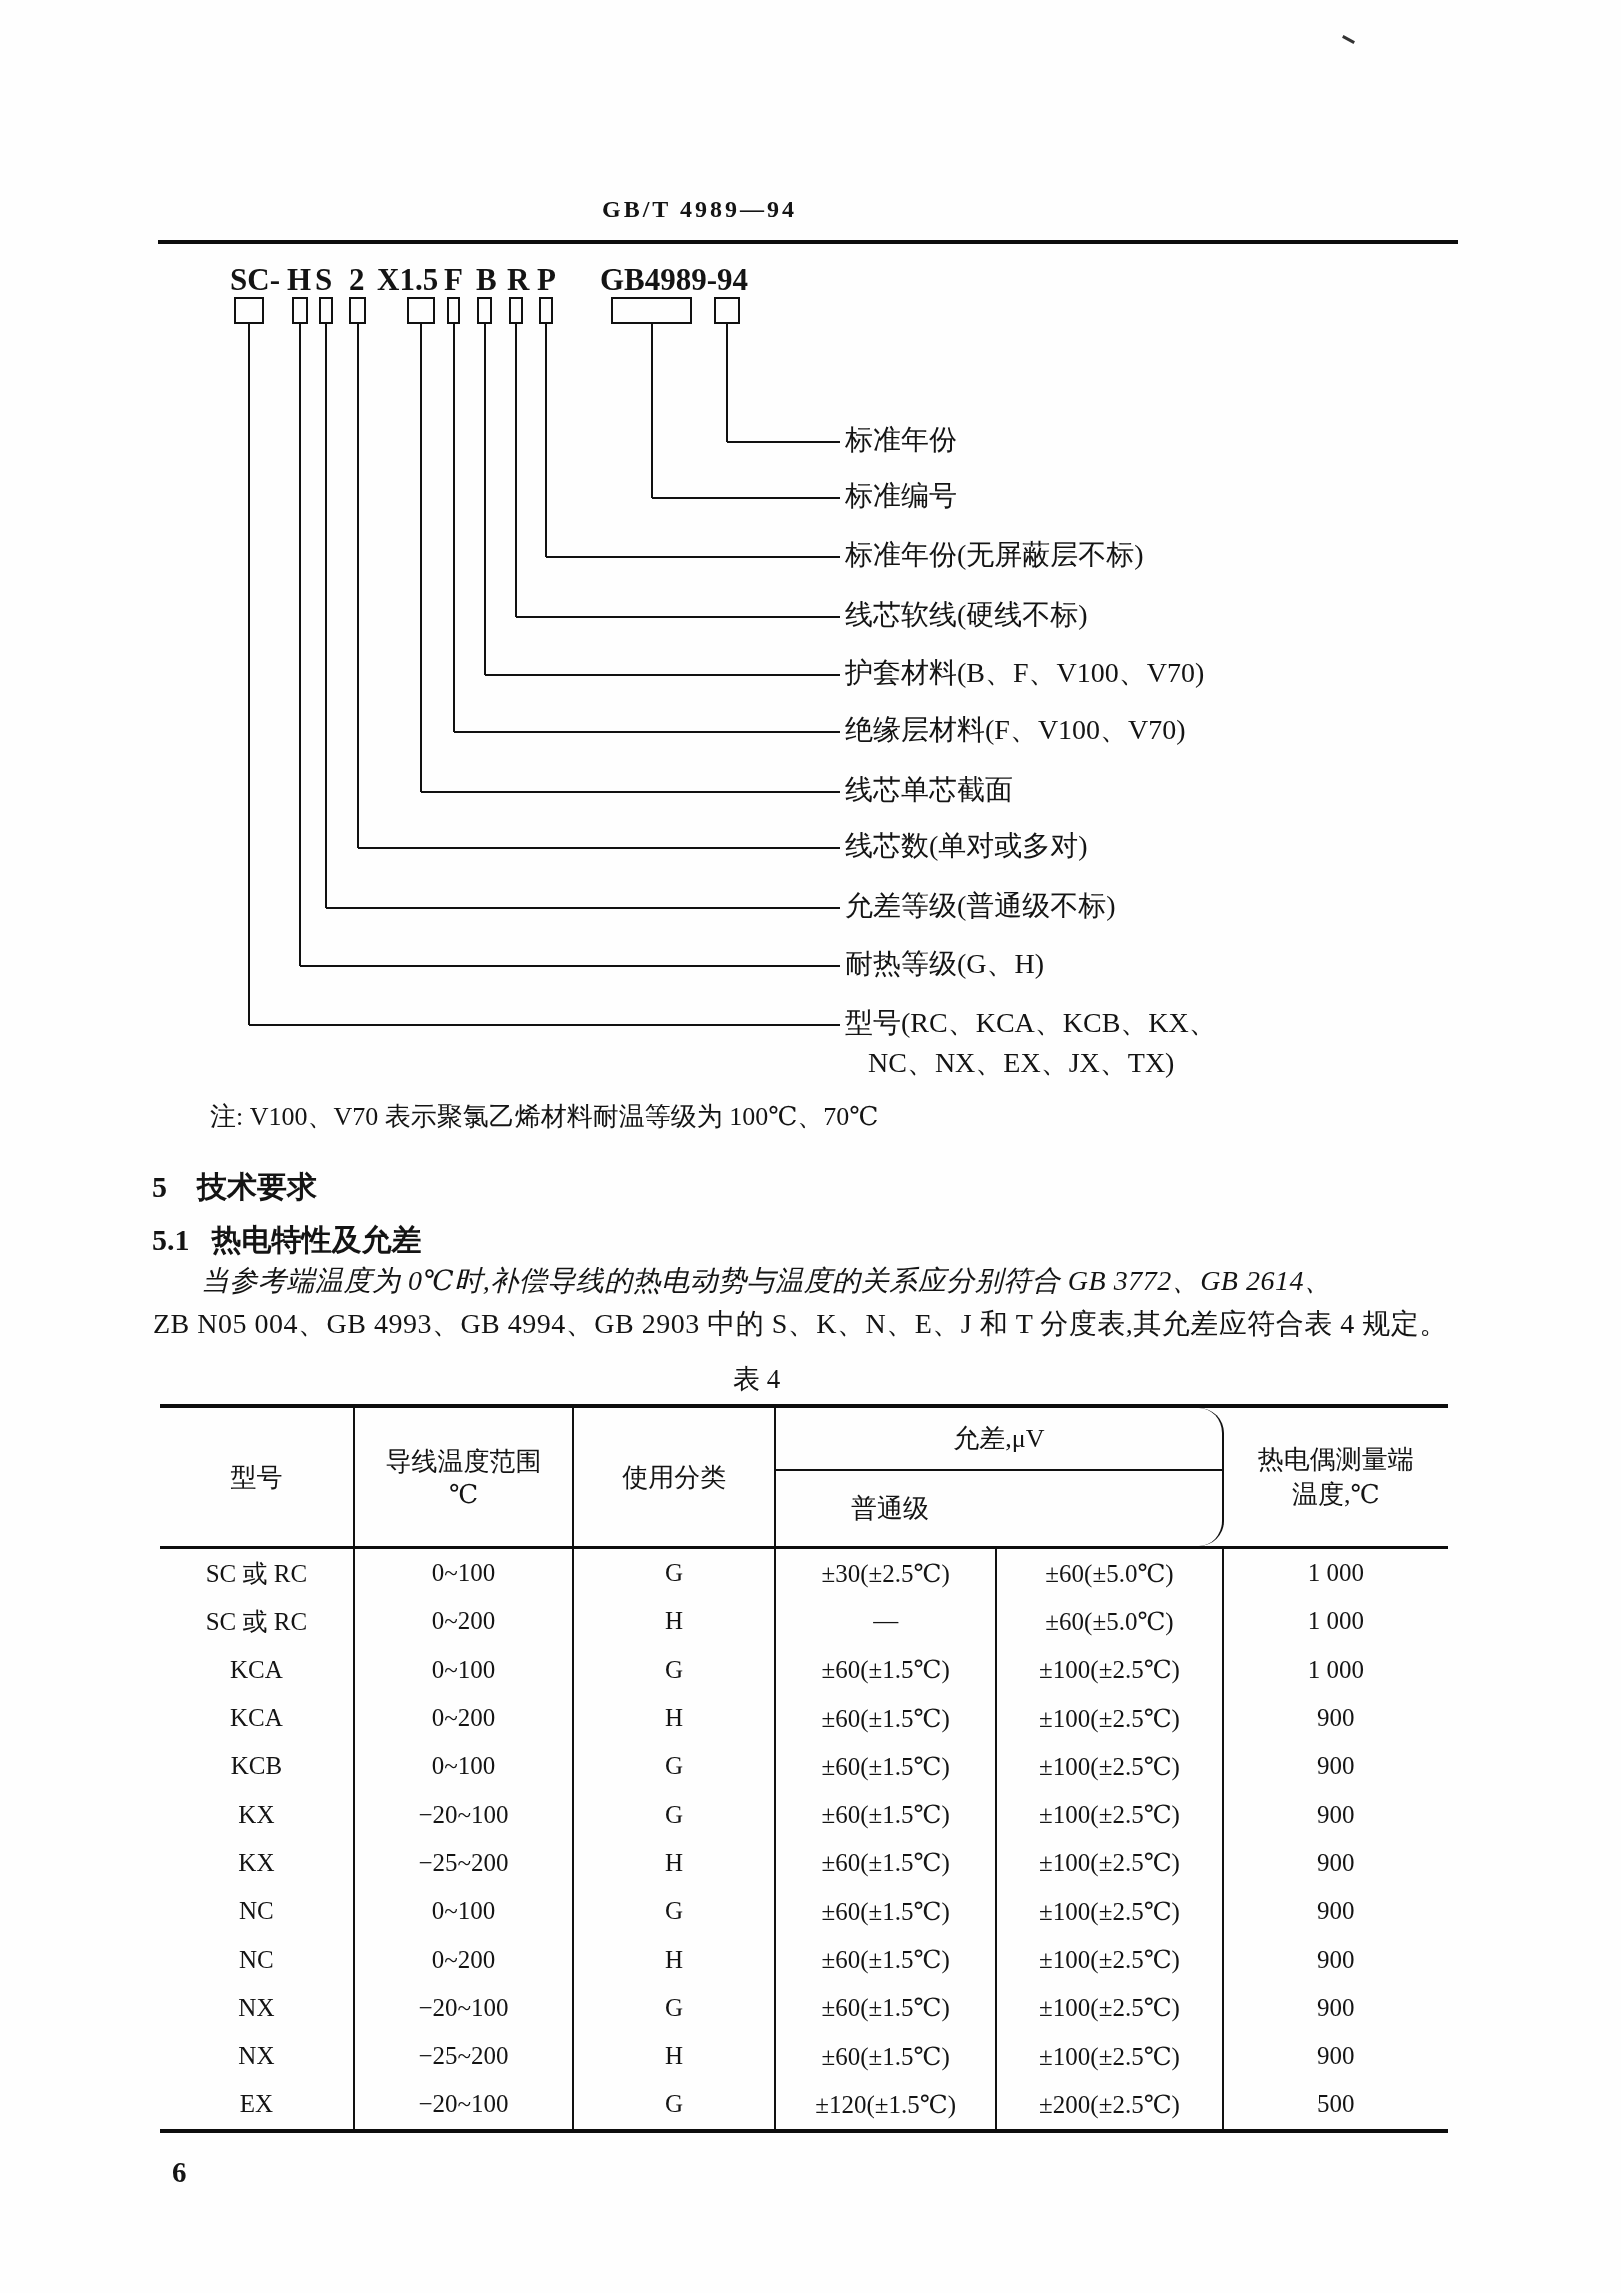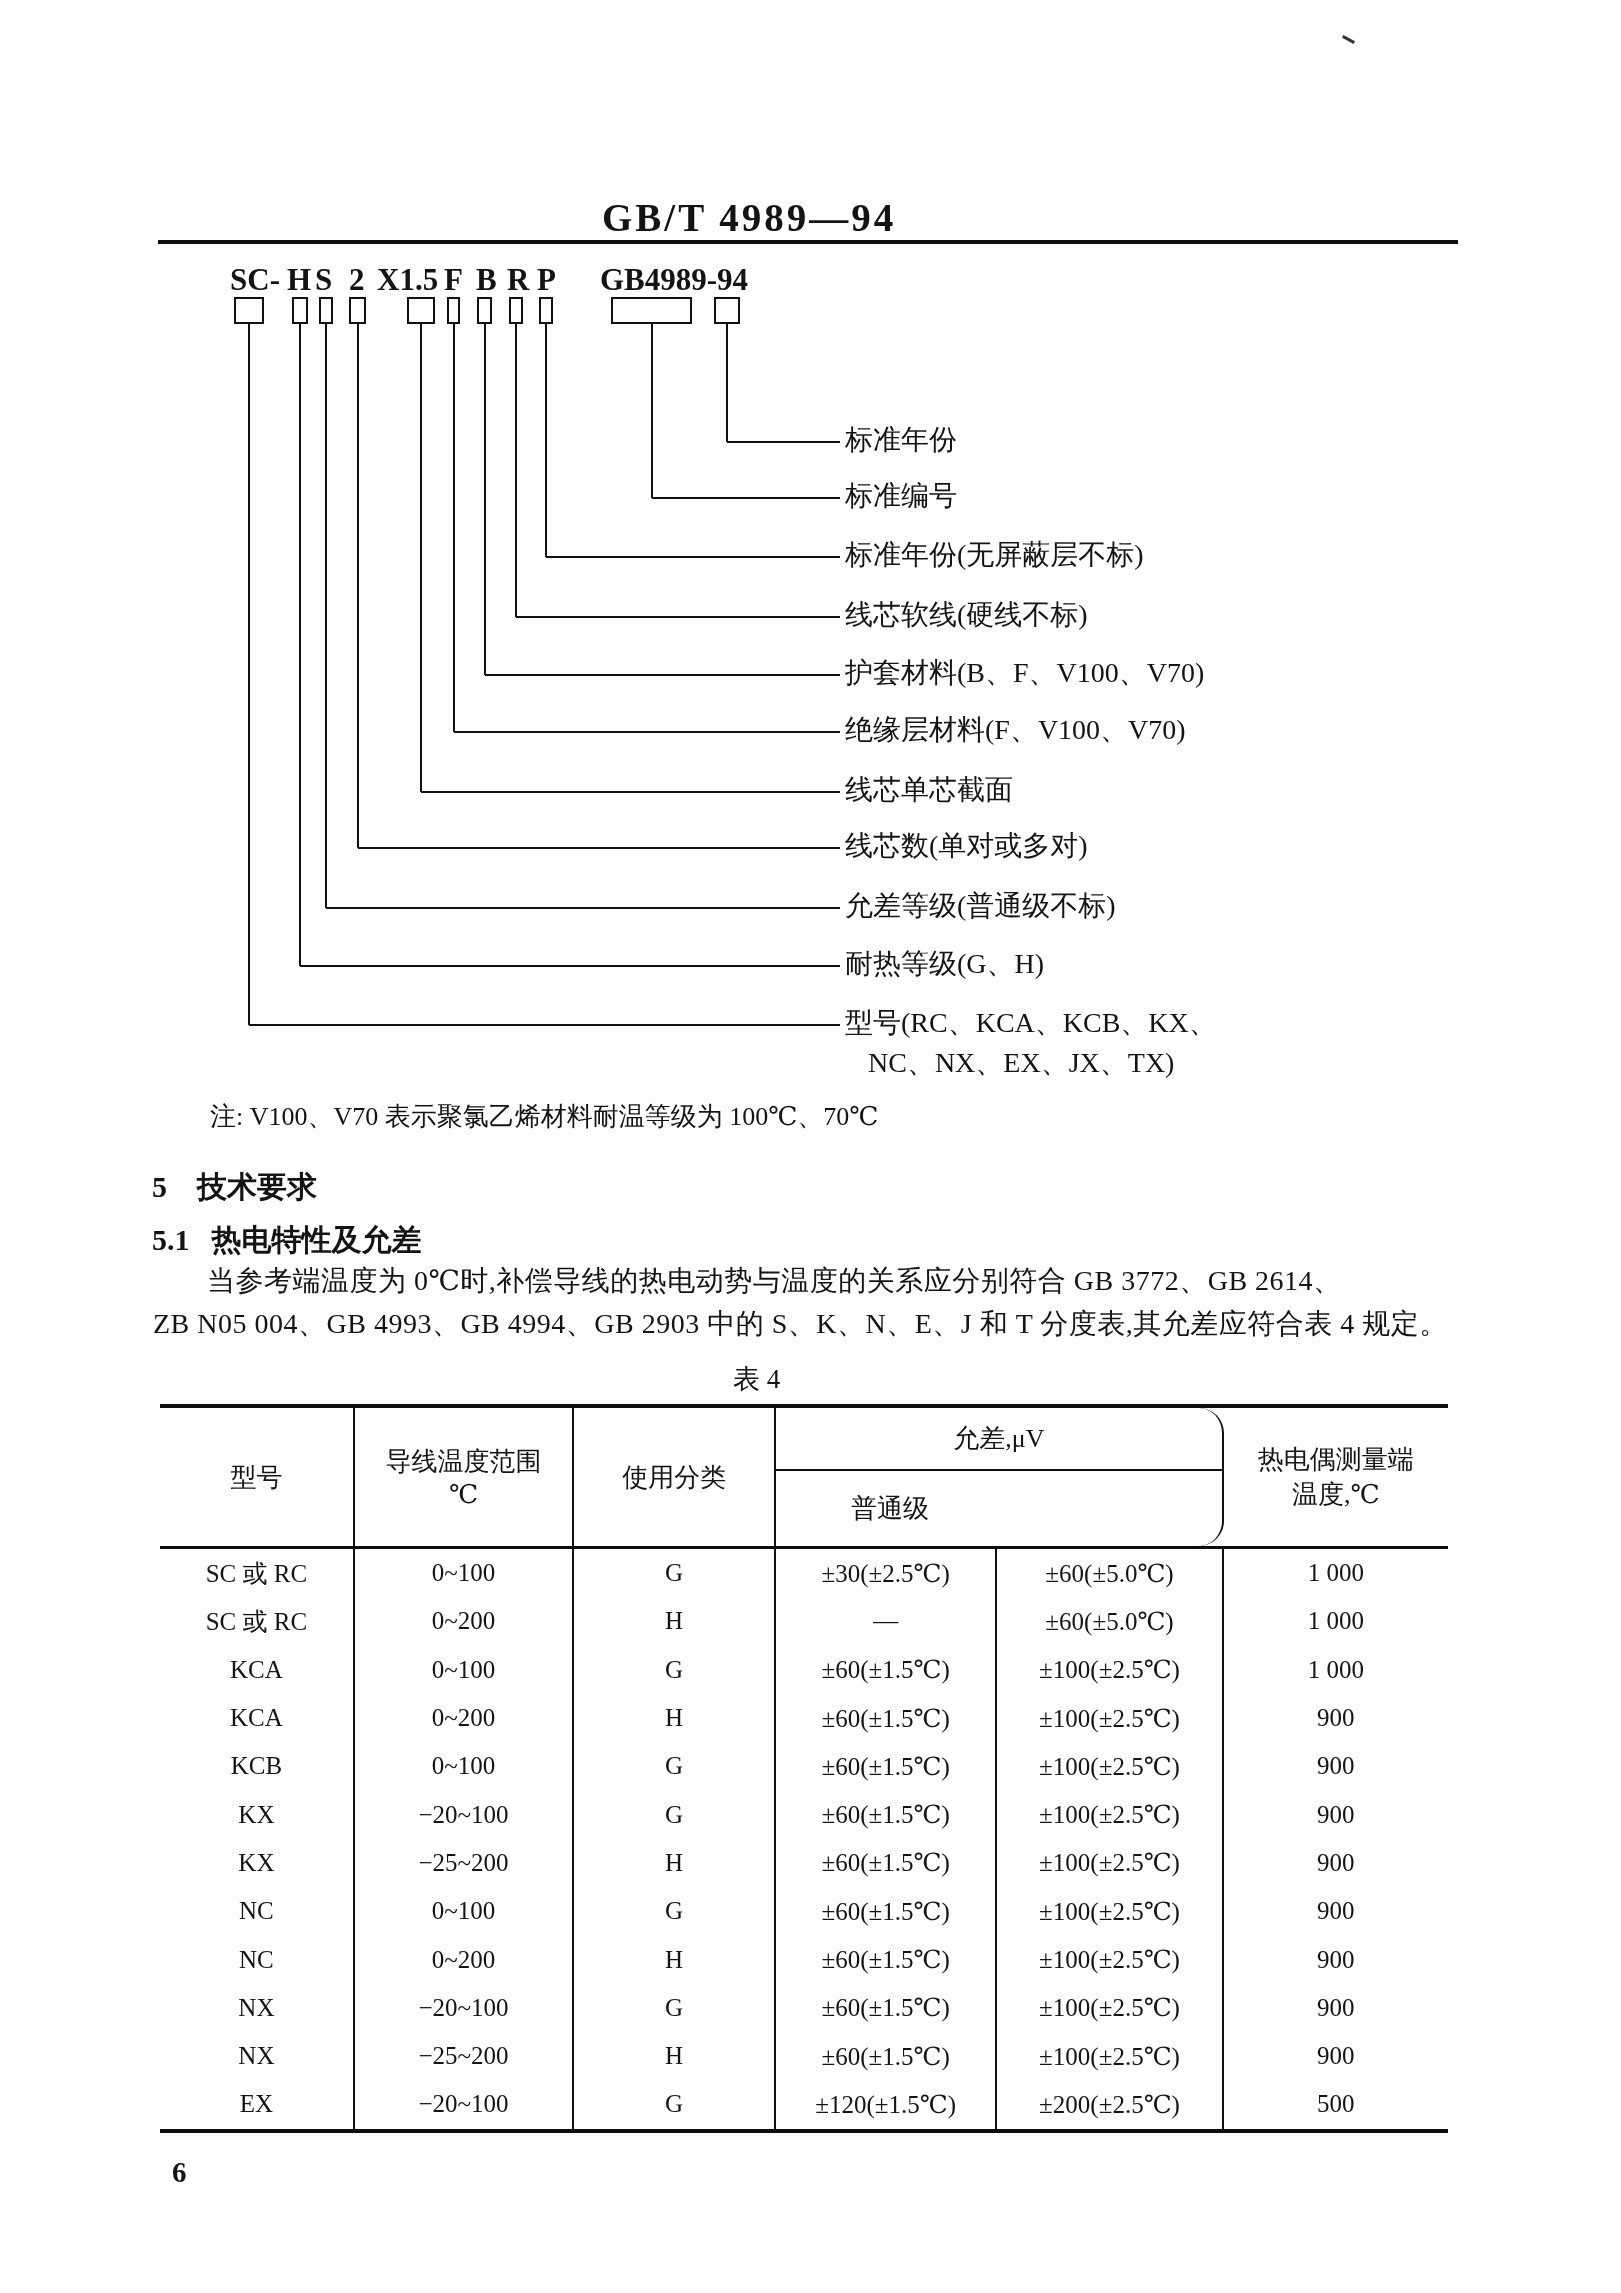--- a/index.html
+++ b/index.html
@@ -5,21 +5,21 @@
   html,body{margin:0;padding:0;background:#e8e8e8;}
   .page{
     position:relative;
     width:1621px;height:2293px;
     background:#fefefe;
     font-family:"Liberation Serif","DejaVu Serif",serif;
     color:#141414;
     overflow:hidden;
   }
   .abs{position:absolute;line-height:1.15;white-space:nowrap;}
-  .doc-header{font-size:39px;font-weight:700;letter-spacing:3px;}
+  .doc-header{font-size:24px;font-weight:700;letter-spacing:3px;}
   .rule{position:absolute;background:#0d0d0d;}
   .code-seg{position:absolute;top:262px;font-size:31px;font-weight:600;letter-spacing:0px;}
   .dbox{position:absolute;top:297px;height:23px;border:2px solid #111;background:transparent;}
   .vline{position:absolute;width:2px;background:#111;}
   .hline{position:absolute;height:2px;background:#111;}
   .dlabel{position:absolute;font-size:28px;line-height:1.1;white-space:nowrap;}
   .note{font-size:26px;}
   .sec-head{font-size:30px;font-weight:700;}
   .sec-head .num{display:inline-block;}
   .para{font-size:28px;letter-spacing:0.5px;}
@@ -117,21 +117,21 @@
   <div class="abs note" style="left:210px;top:1102px;">注: V100、V70 表示聚氯乙烯材料耐温等级为 100℃、70℃</div>
 
   <div class="abs sec-head" style="left:152px;top:1170px;">
     <span class="num" style="margin-right:30px;">5</span><span>技术要求</span>
   </div>
 
   <div class="abs sec-head" style="left:152px;top:1223px;">
     <span class="num" style="margin-right:22px;">5.1</span><span>热电特性及允差</span>
   </div>
 
-  <div class="abs para" style="left:207px;top:1265px;">当参考端温度为 0℃时,补偿导线的热电动势与温度的关系应分别符合 GB 3772、GB 2614、</div>
+  <div class="abs para" style="left:201px;top:1265px;font-style:italic;">当参考端温度为 0℃时,补偿导线的热电动势与温度的关系应分别符合 GB 3772、GB 2614、</div>
   <div class="abs para" style="left:153px;top:1308px;">ZB N05 004、GB 4993、GB 4994、GB 2903 中的 S、K、N、E、J 和 T 分度表,其允差应符合表 4 规定。</div>
 
   <div class="abs tbl-caption" style="left:733px;top:1364px;">表 4</div>
 
   <div class="gtable">
     <div class="thead">
       <div class="th c1 sep">型号</div>
       <div class="th c2 sep">
         <span>导线温度范围</span>
         <span>℃</span>

